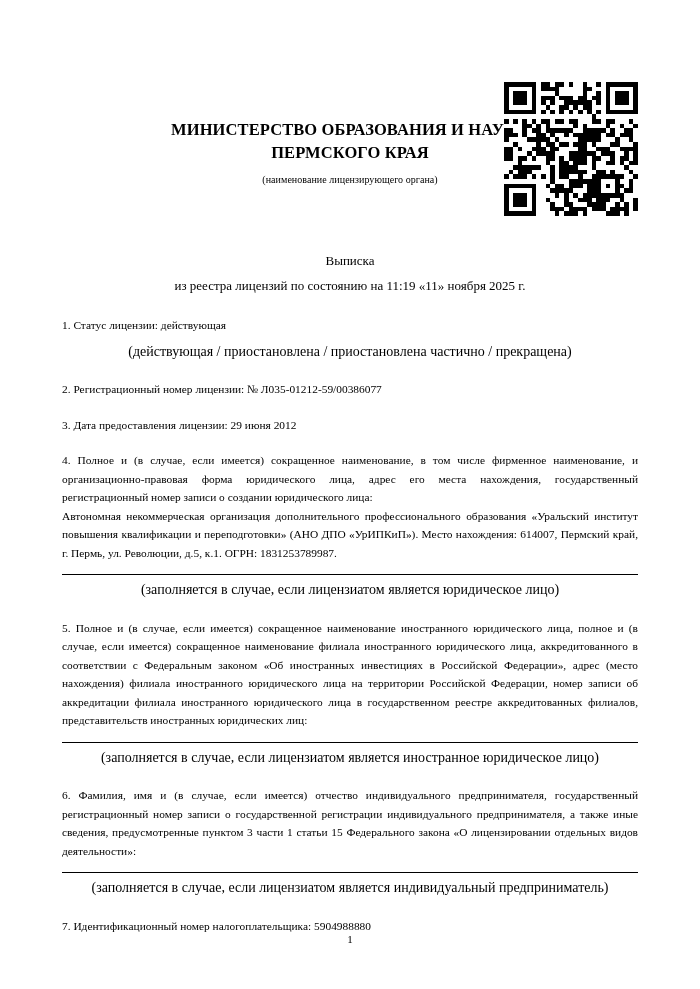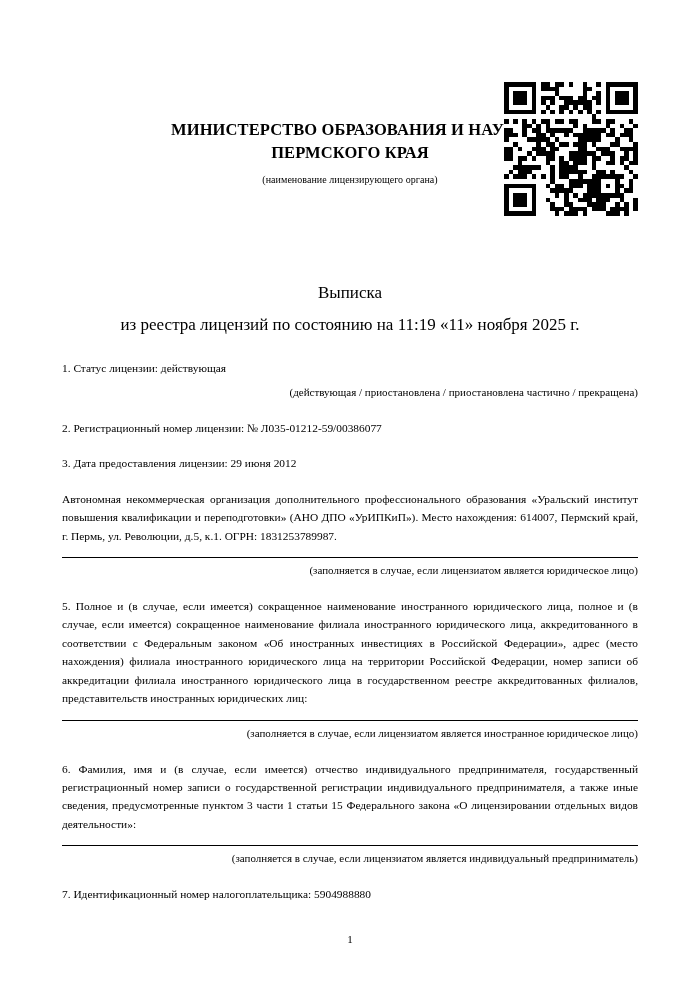--- a/index.html
+++ b/index.html
@@ -46,38 +46,38 @@
     width: 430px;
   }
   .header .org-caption {
     font-size: 10px;
     margin-top: 9px;
     letter-spacing: 0.05px;
   }
 
   
   .doc-title {
-    margin-top: 92px;
+    margin-top: 64px;
     text-align: center;
-    font-size: 17px;
+    font-size: 13px;
     line-height: 1.9;
   }
 
   
   .item {
     font-size: 11.4px;
     line-height: 1.62;
     text-align: justify;
     margin-top: 17px;
   }
   .item.first { margin-top: 18px; }
   .item p { margin: 0; }
   .caption {
-    text-align: right;
-    font-size: 11px;
+    text-align: center;
+    font-size: 14px;
     margin-top: 6px;
   }
   .caption.tight { margin-top: 4px; }
   .rule {
     border: none;
     border-top: 1px solid #000;
     margin: 12px 0 0 0;
     height: 0;
   }
 
@@ -120,20 +120,21 @@
 
   <div class="item">
     <p>2. Регистрационный номер лицензии: № Л035-01212-59/00386077</p>
   </div>
 
   <div class="item">
     <p>3. Дата предоставления лицензии: 29 июня 2012</p>
   </div>
 
   <div class="item">
+    <p>4. Полное и (в случае, если имеется) сокращенное наименование, в том числе фирменное наименование, и организационно-правовая форма юридического лица, адрес его места нахождения, государственный регистрационный номер записи о создании юридического лица:</p>
     <p>Автономная некоммерческая организация дополнительного профессионального образования «Уральский институт повышения квалификации и переподготовки» (АНО ДПО «УрИПКиП»). Место нахождения: 614007, Пермский край, г. Пермь, ул. Революции, д.5, к.1. ОГРН: 1831253789987.</p>
     <hr class="rule">
     <div class="caption tight">(заполняется в случае, если лицензиатом является юридическое лицо)</div>
   </div>
 
   <div class="item">
     <p>5. Полное и (в случае, если имеется) сокращенное наименование иностранного юридического лица, полное и (в случае, если имеется) сокращенное наименование филиала иностранного юридического лица, аккредитованного в соответствии с Федеральным законом «Об иностранных инвестициях в Российской Федерации», адрес (место нахождения) филиала иностранного юридического лица на территории Российской Федерации, номер записи об аккредитации филиала иностранного юридического лица в государственном реестре аккредитованных филиалов, представительств иностранных юридических лиц:</p>
     <hr class="rule">
     <div class="caption tight">(заполняется в случае, если лицензиатом является иностранное юридическое лицо)</div>
   </div>

